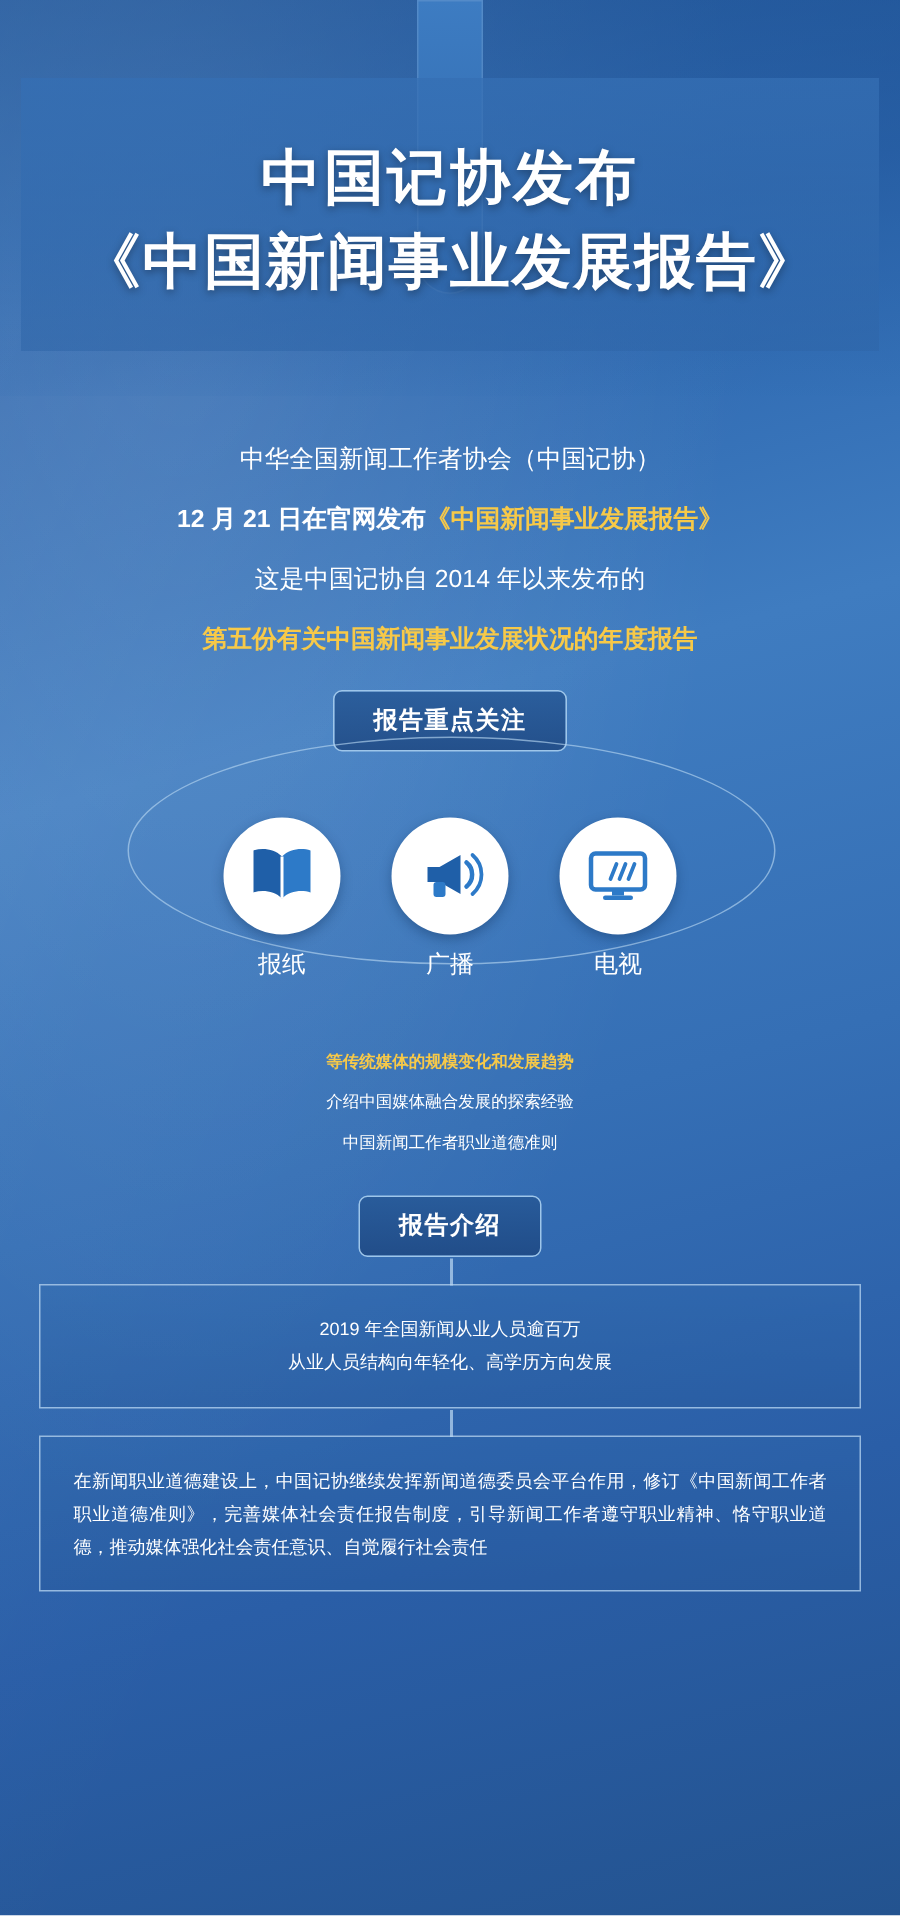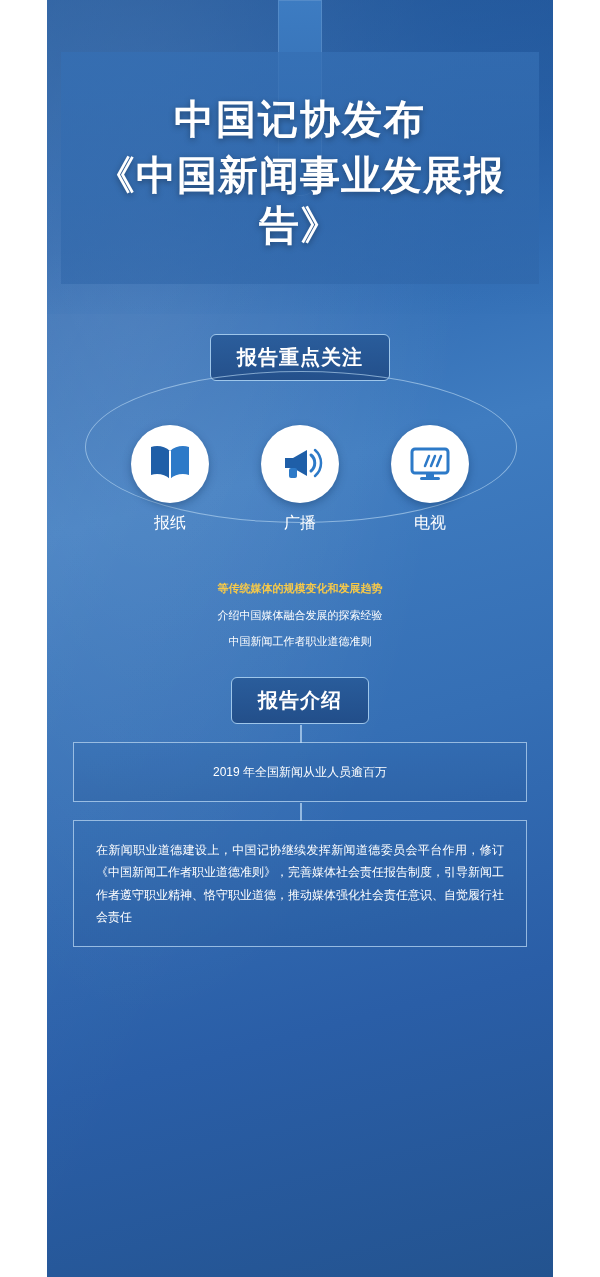--- a/index.html
+++ b/index.html
@@ -5,21 +5,21 @@
   html, body {
     margin: 0;
     padding: 0;
     background: #ffffff;
   }
   body {
     font-family: "Liberation Sans", sans-serif;
   }
   .poster {
     position: relative;
-    width: 506px;
+    width: 600px;
     height: 1277px;
     margin: 0 auto;
     overflow: hidden;
     background: linear-gradient(165deg, #2f6fb8 0%, #2a64ad 18%, #3f7cc0 38%, #356fb5 58%, #2a5ea7 78%, #23538f 100%);
   }
   
   .poster::before {
     content: "";
     position: absolute;
     left: 0; top: 0; right: 0; bottom: 0;
@@ -101,21 +101,21 @@
     text-align: center;
     margin: 20px 0 0;
   }
   .pill {
     display: inline-block;
     padding: 9px 26px;
     border: 1.5px solid #9ec6ea;
     border-radius: 6px;
     background: linear-gradient(180deg, rgba(38,88,150,0.85), rgba(30,72,130,0.85));
     color: #ffffff;
-    font-size: 20px;
+    font-size: 16px;
     font-weight: bold;
     letter-spacing: 1px;
   }
 
   
   .focus-zone {
     position: relative;
     margin-top: -18px;
     padding-top: 40px;
     height: 170px;
@@ -128,21 +128,20 @@
     height: 150px;
     margin-left: -215px;
     border: 1.5px solid rgba(180,212,240,0.65);
     border-radius: 50%;
   }
   .icons-row {
     position: relative;
     display: flex;
     justify-content: center;
     align-items: flex-start;
-    gap: 18px;
     padding-top: 22px;
   }
   .icon-item {
     width: 112px;
     text-align: center;
   }
   .circle {
     width: 78px;
     height: 78px;
     margin: 0 auto;
@@ -211,20 +210,28 @@
   <div class="inner">
 
     <div class="header-band">
       <div class="ribbon"></div>
       <div class="header-plate">
         <div class="title-line1">中国记协发布</div>
         <div class="title-line2">《中国新闻事业发展报告》</div>
       </div>
     </div>
 
+    <div class="intro">
+      <p>中华全国新闻工作者协会（中国记协）</p>
+      <p>
+        <span class="strong">12 月 21 日在官网发布</span><span class="hl-gold">《中国新闻事业发展报告》</span>
+      </p>
+      <p>这是中国记协自 2014 年以来发布的</p>
+      <p class="hl-gold">第五份有关中国新闻事业发展状况的年度报告</p>
+    </div>
 
     <div class="pill-wrap">
       <span class="pill">报告重点关注</span>
     </div>
 
     <div class="focus-zone">
       <div class="ellipse"></div>
       <div class="icons-row">
 
         <div class="icon-item">
@@ -279,20 +286,21 @@
 
     <div class="pill-wrap" style="margin-top:26px;">
       <span class="pill">报告介绍</span>
     </div>
 
     <div class="cards">
 
       <div class="card">
         <div class="stem-top"></div>
         <p>2019 年全国新闻从业人员逾百万</p>
+        <p>从业人员结构向年轻化、高学历方向发展</p>
       </div>
 
 
       <div class="card just">
         <div class="stem-top"></div>
         <p>在新闻职业道德建设上，中国记协继续发挥新闻道德委员会平台作用，修订《中国新闻工作者职业道德准则》，完善媒体社会责任报告制度，引导新闻工作者遵守职业精神、恪守职业道德，推动媒体强化社会责任意识、自觉履行社会责任</p>
       </div>
 
     </div>
 

